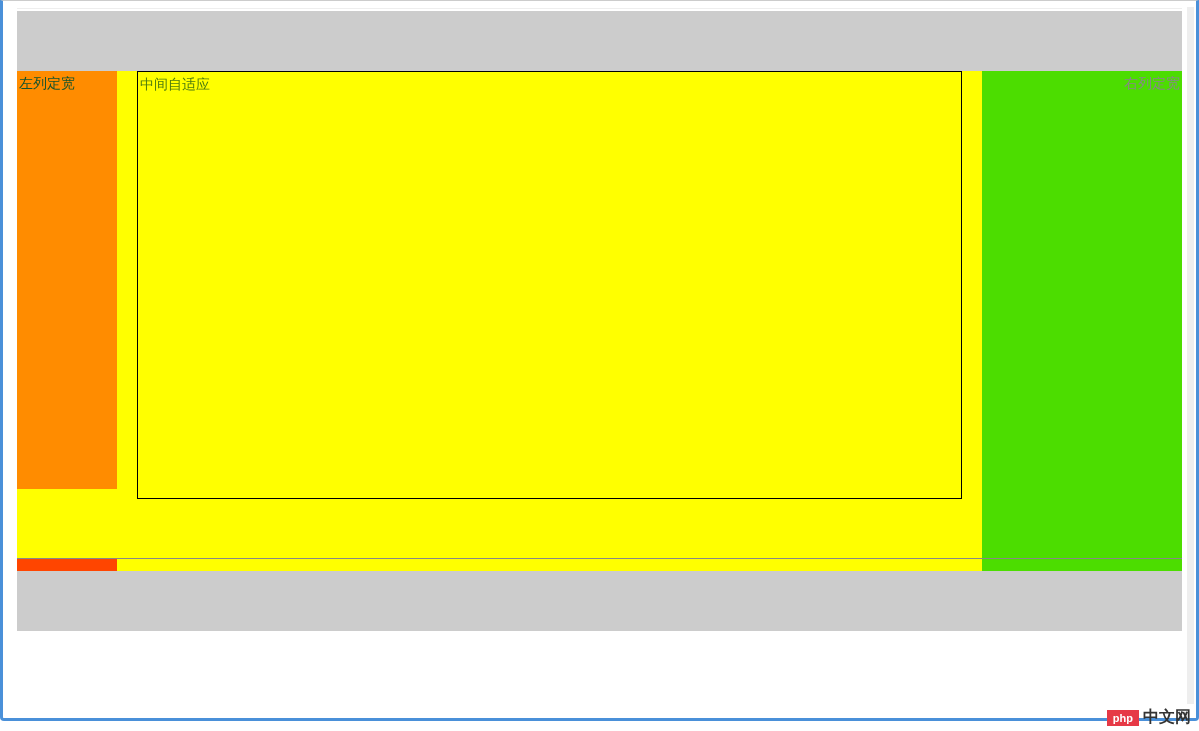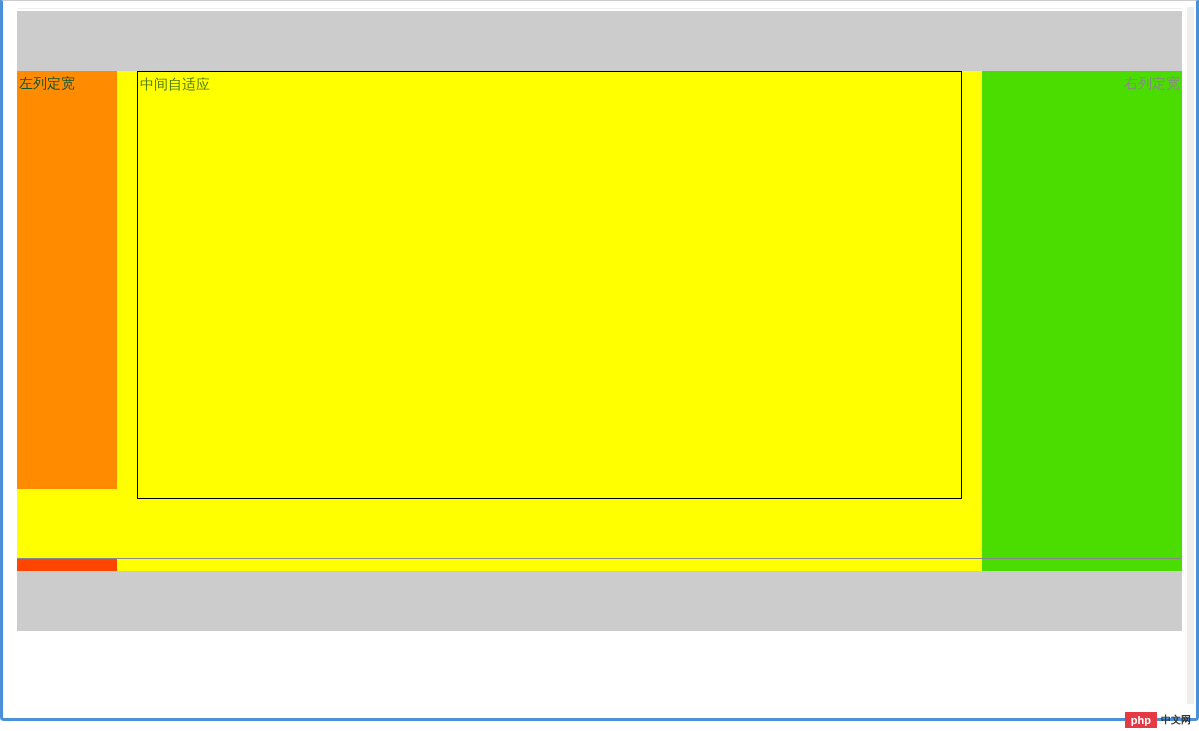--- a/index.html
+++ b/index.html
@@ -152,21 +152,21 @@
       font-weight: bold;
       font-size: 11px;
       padding: 2px 6px;
       border-radius: 0;
       font-family: Arial, sans-serif;
     }
     
     .watermark-text {
       color: #333;
       font-weight: bold;
-      font-size: 10px;
+      font-size: 16px;
     }
     
     .scrollbar-track {
       position: absolute;
       right: 2px;
       top: 6px;
       bottom: 14px;
       width: 7px;
       background: rgba(200,200,200,0.3);
     }

